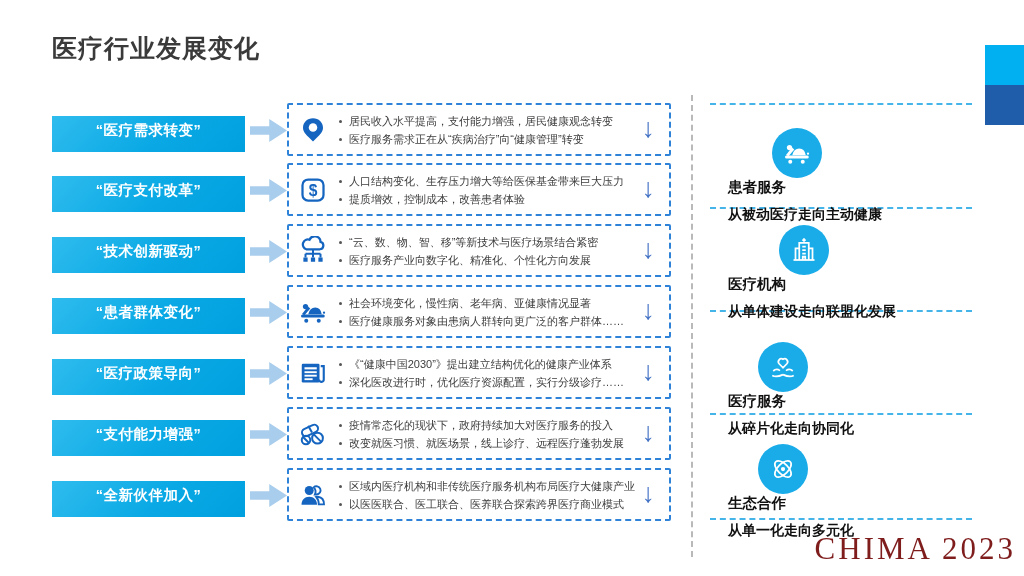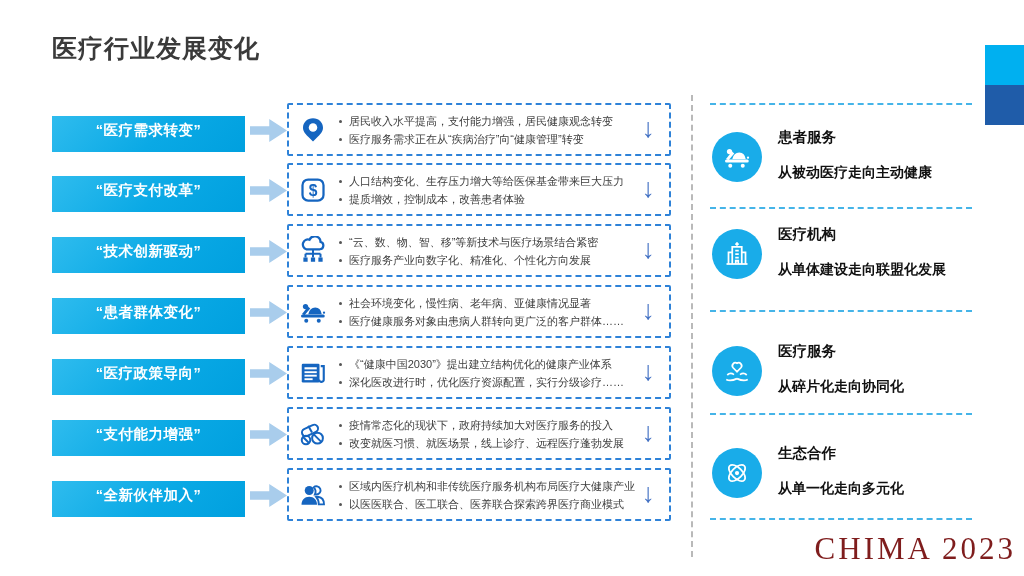--- a/index.html
+++ b/index.html
@@ -32,27 +32,27 @@
   .bullet-line { display:flex; align-items:flex-start; font-size:11px; line-height:14px; color:#3d3d3d; white-space:nowrap; }
   .bullet-line::before { content:""; flex:0 0 3px; width:3px; height:3px; border-radius:50%; background:#555; margin:6px 7px 0 2px; }
   .down-arrow { position:absolute; right:14px; top:50%; transform:translateY(-54%);
     font-size:27px; color:#4472c4; font-weight:normal; line-height:1; }
 
   
   .v-divider { position:absolute; left:691px; top:95px; height:462px; width:0; border-left:2px dashed #b9b9b9; }
 
   
   .h-sep { position:absolute; left:710px; width:262px; height:0; border-top:2px dashed #45b4e8; }
-  .outcome { position:absolute; left:712px; display:flex; align-items:flex-end; }
+  .outcome { position:absolute; left:712px; display:flex; align-items:center;flex-direction:column; }
   .outcome-circle { width:50px; height:50px; border-radius:50%; background:#19ace9; flex:0 0 50px;
     display:flex; align-items:center; justify-content:center; }
   .outcome-circle svg { width:30px; height:30px; }
   .outcome-text { margin-left:16px; display:flex; flex-direction:column; gap:9px; white-space:nowrap; }
   .outcome-heading { font-size:14.5px; font-weight:bold; color:#111; }
-  .outcome-sub { font-size:14px; font-weight:bold; color:#111;margin-top:8px; }
+  .outcome-sub { font-size:14px; font-weight:bold; color:#111; }
 
   .watermark { position:absolute; right:8px; top:531px; font-family:"Liberation Serif","DejaVu Serif",serif;
     font-size:31px; color:#7f1d1d; letter-spacing:3px; }
 </style>
 </head>
 <body>
 
 <div class="slide">
 
   <div class="slide-title">医疗行业发展变化</div>

